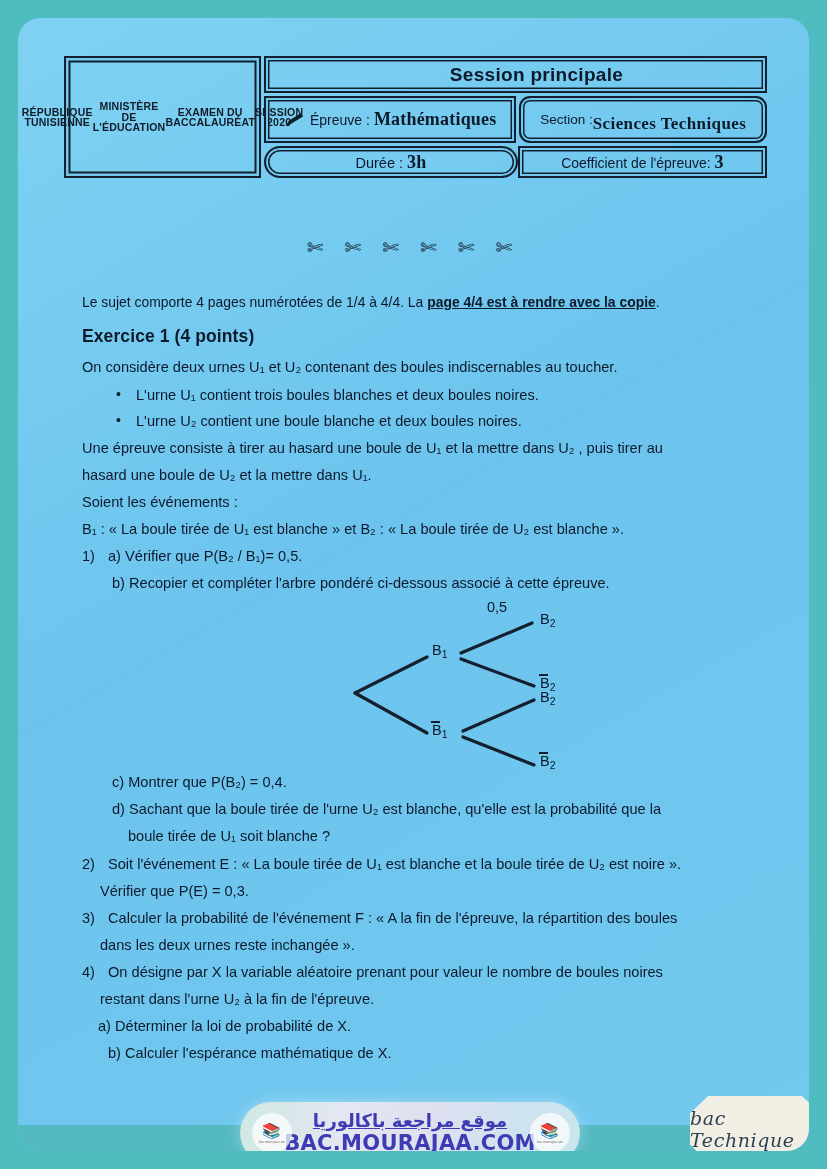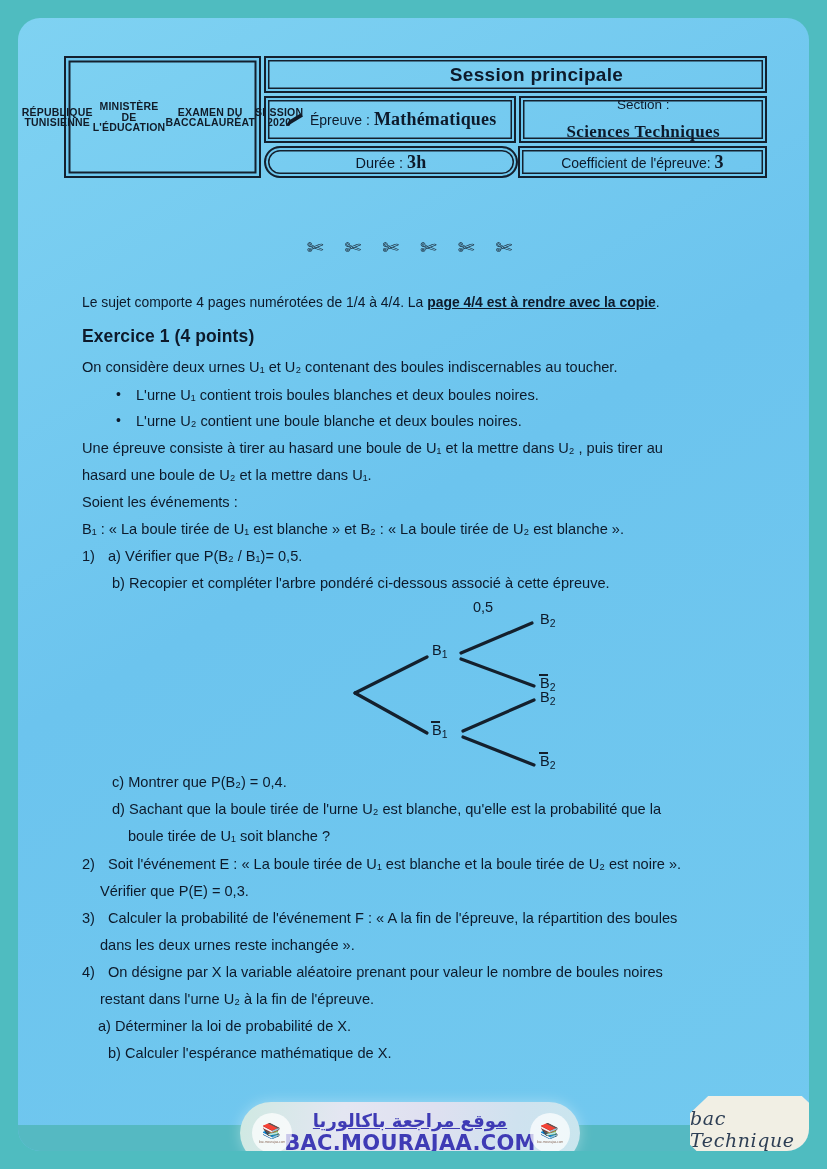--- a/index.html
+++ b/index.html
@@ -41,21 +41,21 @@
     border:2.5px solid #14202e;
     box-shadow:inset 0 0 0 2px #6ec8ef, inset 0 0 0 3.5px #14202e;
     display:flex;align-items:center;justify-content:center;
     box-sizing:border-box;
   }
   .row-session{height:37px;padding-left:42px;}
   .row-session span{font-size:19px;font-weight:bold;letter-spacing:.3px;}
   .row2{display:flex;margin-top:3px;height:47px;}
   .row3{display:flex;margin-top:3px;height:32px;}
   .c-epr{flex:1.02;}
-  .c-sec{flex:1;margin-left:3px;flex-direction:column;}
+  .c-sec{flex:1;margin-left:3px;flex-direction:row;border-radius:11px;}
   .c-dur{flex:1.02;border-radius:16px;}
   .c-coef{flex:1;margin-left:0;}
   .epr-line{display:flex;align-items:center;gap:4px;}
   .pen-icon{display:inline-block;width:22px;height:16px;}
   .lbl{font-size:14px;}
   .val-serif{font-family:Liberation Serif, serif;font-weight:bold;font-size:18px;letter-spacing:.2px;}
   .sec-top{font-size:13.5px;line-height:1.15;}
   .sec-bot{font-family:"Liberation Serif",serif;font-weight:bold;font-size:17px;letter-spacing:.4px;margin-top:9px;}
   .dur-line{font-size:14.5px;}
   .coef-line{font-size:14px;}
@@ -239,21 +239,21 @@
           <line x1="379" y1="50" x2="450" y2="20"></line>
 
           <line x1="379" y1="56" x2="452" y2="83"></line>
 
           <line x1="381" y1="128" x2="452" y2="97"></line>
 
           <line x1="381" y1="134" x2="452" y2="162"></line>
         </g>
       </svg>
 
-      <span class="treelbl" style="left:391px;top:-3px;">0,5</span>
+      <span class="treelbl" style="left:405px;top:-3px;">0,5</span>
 
       <span class="treelbl" style="left:350px;top:40px;"><span>B</span><sub>1</sub></span>
 
       <span class="treelbl" style="left:350px;top:120px;"><span class="ovl"><span>B</span></span><sub>1</sub></span>
 
       <span class="treelbl" style="left:458px;top:9px;"><span>B</span><sub>2</sub></span>
 
       <span class="treelbl" style="left:458px;top:73px;"><span class="ovl"><span>B</span></span><sub>2</sub></span>
 
       <span class="treelbl" style="left:458px;top:87px;"><span>B</span><sub>2</sub></span>

